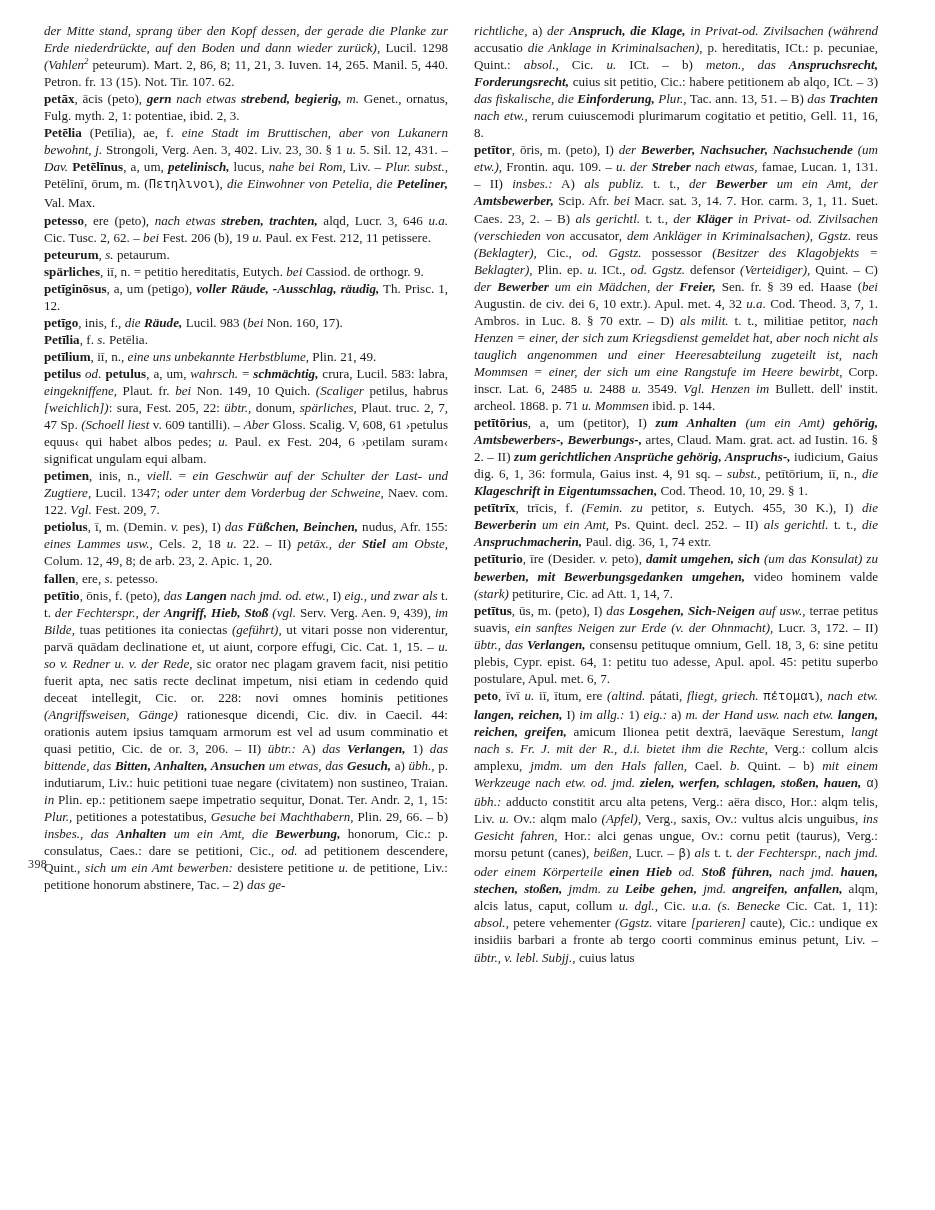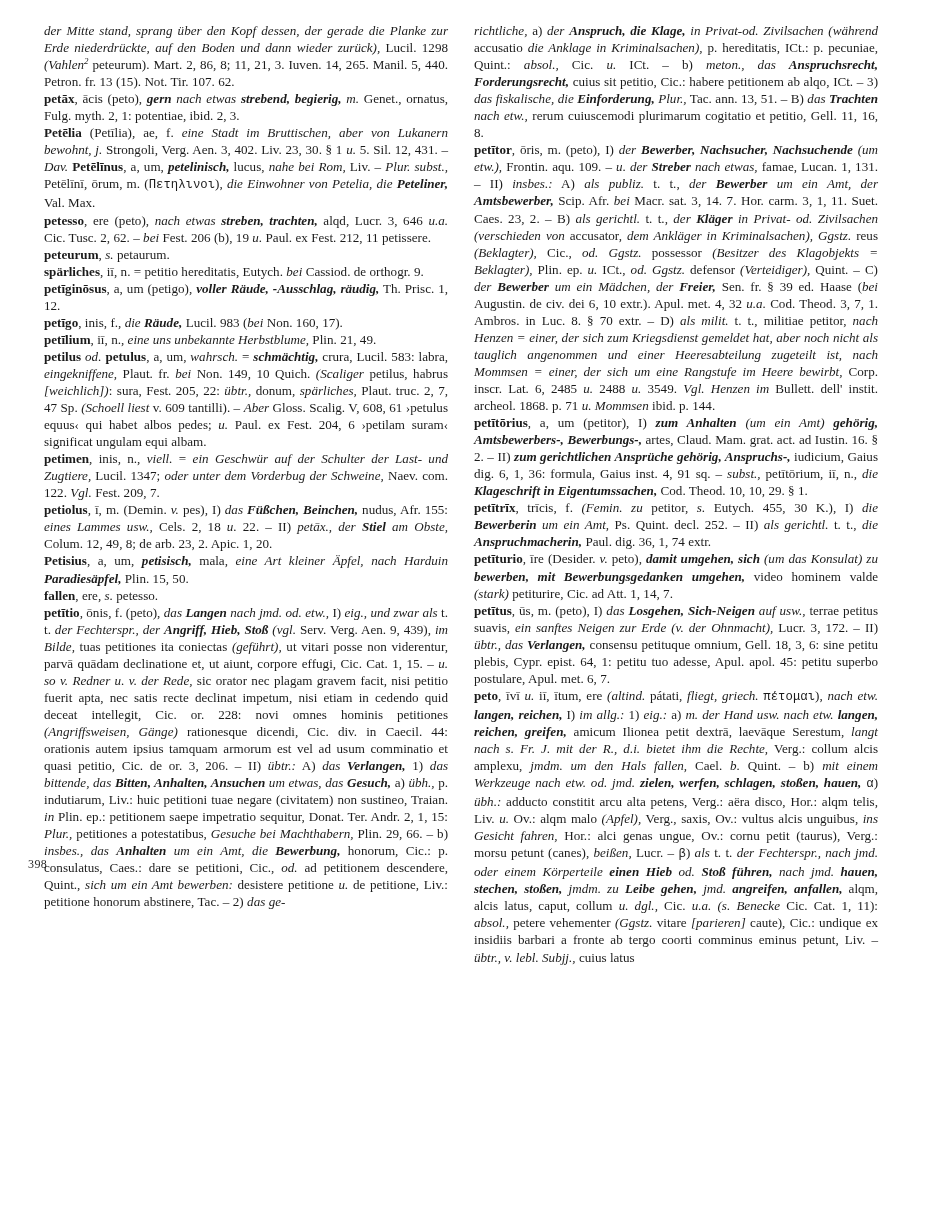--- a/index.html
+++ b/index.html
@@ -92,25 +92,25 @@
 
     <div class="column" id="col-left">
         <p class="cont"><i class="it">der Mitte stand, sprang über den Kopf dessen, der gerade die Planke zur Erde niederdrückte, auf den Boden und dann wieder zurück),</i> Lucil. 1298 <i class="it">(Vahlen<sup>2</sup></i> peteurum). Mart. 2, 86, 8; 11, 21, 3. Iuven. 14, 265. Manil. 5, 440. Petron. fr. 13 (15). Not. Tir. 107. 62.</p>
         <p class="entry"><b class="hw">petāx</b>, ācis (peto), <i class="bi">gern</i> <i class="it">nach etwas</i> <i class="bi">strebend, begierig,</i> <i class="it">m.</i> Genet., ornatus, Fulg. myth. 2, 1: potentiae, ibid. 2, 3.</p>
         <p class="entry"><b class="hw">Petēlia</b> (Petīlia), ae, f. <i class="it">eine Stadt im Bruttischen, aber von Lukanern bewohnt, j.</i> Strongoli, Verg. Aen. 3, 402. Liv. 23, 30. § 1 <i class="it">u.</i> 5. Sil. 12, 431. – <i class="it">Dav.</i> <b class="hw">Petēlīnus</b>, a, um, <i class="bi">petelinisch,</i> lucus, <i class="it">nahe bei Rom,</i> Liv. – <i class="it">Plur. subst.,</i> Petēlīnī, ōrum, m. (<span class="greek">Πετηλινοι</span>), <i class="it">die Einwohner von Petelia, die</i> <i class="bi">Peteliner,</i> Val. Max.</p>
         <p class="entry"><b class="hw">petesso</b>, ere (peto), <i class="it">nach etwas</i> <i class="bi">streben, trachten,</i> alqd, Lucr. 3, 646 <i class="it">u.a.</i> Cic. Tusc. 2, 62. – <i class="it">bei</i> Fest. 206 (b), 19 <i class="it">u.</i> Paul. ex Fest. 212, 11 petissere.</p>
         <p class="entry"><b class="hw">peteurum</b>, <i class="it">s.</i> petaurum.</p>
         <p class="entry"><b class="hw">spärliches</b>, iī, n. = petitio hereditatis, Eutych. <i class="it">bei</i> Cassiod. de orthogr. 9.</p>
         <p class="entry"><b class="hw">petīginōsus</b>, a, um (petigo), <i class="bi">voller Räude, -Ausschlag, räudig,</i> Th. Prisc. 1, 12.</p>
         <p class="entry"><b class="hw">petīgo</b>, inis, f., <i class="it">die</i> <i class="bi">Räude,</i> Lucil. 983 (<i class="it">bei</i> Non. 160, 17).</p>
+        <p class="entry"><b class="hw">Petīlia</b>, f. <i class="it">s.</i> Petēlia.</p>
         <p class="entry"><b class="hw">petīlium</b>, iī, n., <i class="it">eine uns unbekannte Herbstblume,</i> Plin. 21, 49.</p>
         <p class="entry"><b class="hw">petilus</b> <i class="it">od.</i> <b class="hw">petulus</b>, a, um, <i class="it">wahrsch.</i> = <i class="bi">schmächtig,</i> crura, Lucil. 583: labra, <i class="it">eingekniffene,</i> Plaut. fr. <i class="it">bei</i> Non. 149, 10 Quich. <i class="it">(Scaliger</i> petilus, habrus <i class="it">[weichlich])</i>: sura, Fest. 205, 22: <i class="it">übtr.,</i> donum, <i class="it">spärliches,</i> Plaut. truc. 2, 7, 47 Sp. <i class="it">(Schoell liest</i> v. 609 tantilli). – <i class="it">Aber</i> Gloss. Scalig. V, 608, 61 ›petulus equus‹ qui habet albos pedes; <i class="it">u.</i> Paul. ex Fest. 204, 6 ›petilam suram‹ significat ungulam equi albam.</p>
         <p class="entry"><b class="hw">petimen</b>, inis, n., <i class="it">viell.</i> = <i class="it">ein Geschwür auf der Schulter der Last- und Zugtiere,</i> Lucil. 1347; <i class="it">oder unter dem Vorderbug der Schweine,</i> Naev. com. 122. <i class="it">Vgl.</i> Fest. 209, 7.</p>
         <p class="entry"><b class="hw">petiolus</b>, ī, m. (Demin. <i class="it">v.</i> pes), I) <i class="it">das</i> <i class="bi">Füßchen, Beinchen,</i> nudus, Afr. 155: <i class="it">eines Lammes usw.,</i> Cels. 2, 18 <i class="it">u.</i> 22. – II) <i class="it">petāx., der</i> <i class="bi">Stiel</i> <i class="it">am Obste,</i> Colum. 12, 49, 8; de arb. 23, 2. Apic. 1, 20.</p>
-        <p class="entry"><b class="hw">Petisius</b>, a, um, <i class="bi">petisisch,</i> mala, <i class="it">eine Art kleiner Äpfel, nach Harduin</i> <i class="bi">Paradiesäpfel,</i> Plin. 15, 50.</p>
         <p class="entry"><b class="hw">fallen</b>, ere, <i class="it">s.</i> petesso.</p>
         <p class="entry"><b class="hw">petītio</b>, ōnis, f. (peto), <i class="it">das</i> <i class="bi">Langen</i> <i class="it">nach jmd. od. etw.,</i> I) <i class="it">eig., und zwar als</i> t. t. <i class="it">der Fechterspr., der</i> <i class="bi">Angriff, Hieb, Stoß</i> <i class="it">(vgl.</i> Serv. Verg. Aen. 9, 439), <i class="it">im Bilde,</i> tuas petitiones ita coniectas <i class="it">(geführt),</i> ut vitari posse non viderentur, parvā quādam declinatione et, ut aiunt, corpore effugi, Cic. Cat. 1, 15. – <i class="it">u. so v. Redner u. v. der Rede,</i> sic orator nec plagam gravem facit, nisi petitio fuerit apta, nec satis recte declinat impetum, nisi etiam in cedendo quid deceat intellegit, Cic. or. 228: novi omnes hominis petitiones <i class="it">(Angriffsweisen, Gänge)</i> rationesque dicendi, Cic. div. in Caecil. 44: orationis autem ipsius tamquam armorum est vel ad usum comminatio et quasi petitio, Cic. de or. 3, 206. – II) <i class="it">übtr.:</i> A) <i class="it">das</i> <i class="bi">Verlangen,</i> 1) <i class="it">das bittende, das</i> <i class="bi">Bitten, Anhalten, Ansuchen</i> <i class="it">um etwas, das</i> <i class="bi">Gesuch,</i> a) <i class="it">übh.,</i> p. indutiarum, Liv.: huic petitioni tuae negare (civitatem) non sustineo, Traian. <i class="it">in</i> Plin. ep.: petitionem saepe impetratio sequitur, Donat. Ter. Andr. 2, 1, 15: <i class="it">Plur.,</i> petitiones a potestatibus, <i class="it">Gesuche bei Machthabern,</i> Plin. 29, 66. – b) <i class="it">insbes., das</i> <i class="bi">Anhalten</i> <i class="it">um ein Amt, die</i> <i class="bi">Bewerbung,</i> honorum, Cic.: p. consulatus, Caes.: dare se petitioni, Cic., <i class="it">od.</i> ad petitionem descendere, Quint., <i class="it">sich um ein Amt bewerben:</i> desistere petitione <i class="it">u.</i> de petitione, Liv.: petitione honorum abstinere, Tac. – 2) <i class="it">das ge-</i></p>
       </div>
     <div class="column" id="col-right">
         <p class="cont"><i class="it">richtliche,</i> a) <i class="it">der</i> <i class="bi">Anspruch, die</i> <i class="bi">Klage,</i> <i class="it">in Privat-od. Zivilsachen (während</i> accusatio <i class="it">die Anklage in Kriminalsachen),</i> p. hereditatis, ICt.: p. pecuniae, Quint.: <i class="it">absol.,</i> Cic. <i class="it">u.</i> ICt. – b) <i class="it">meton., das</i> <i class="bi">Anspruchsrecht, Forderungsrecht,</i> cuius sit petitio, Cic.: habere petitionem ab alqo, ICt. – 3) <i class="it">das fiskalische, die</i> <i class="bi">Einforderung,</i> <i class="it">Plur.,</i> Tac. ann. 13, 51. – B) <i class="it">das</i> <i class="bi">Trachten</i> <i class="it">nach etw.,</i> rerum cuiuscemodi plurimarum cogitatio et petitio, Gell. 11, 16, 8.</p>
         <p class="entry"><b class="hw">petītor</b>, ōris, m. (peto), I) <i class="it">der</i> <i class="bi">Bewerber, Nachsucher, Nachsuchende</i> <i class="it">(um etw.),</i> Frontin. aqu. 109. – <i class="it">u. der</i> <i class="bi">Streber</i> <i class="it">nach etwas,</i> famae, Lucan. 1, 131. – II) <i class="it">insbes.:</i> A) <i class="it">als publiz.</i> t. t., <i class="it">der</i> <i class="bi">Bewerber</i> <i class="it">um ein Amt, der</i> <i class="bi">Amtsbewerber,</i> Scip. Afr. <i class="it">bei</i> Macr. sat. 3, 14. 7. Hor. carm. 3, 1, 11. Suet. Caes. 23, 2. – B) <i class="it">als gerichtl.</i> t. t., <i class="it">der</i> <i class="bi">Kläger</i> <i class="it">in Privat- od. Zivilsachen (verschieden von</i> accusator, <i class="it">dem Ankläger in Kriminalsachen), Ggstz.</i> reus <i class="it">(Beklagter),</i> Cic., <i class="it">od. Ggstz.</i> possessor <i class="it">(Besitzer des Klagobjekts = Beklagter),</i> Plin. ep. <i class="it">u.</i> ICt., <i class="it">od. Ggstz.</i> defensor <i class="it">(Verteidiger),</i> Quint. – C) <i class="it">der</i> <i class="bi">Bewerber</i> <i class="it">um ein Mädchen, der</i> <i class="bi">Freier,</i> Sen. fr. § 39 ed. Haase (<i class="it">bei</i> Augustin. de civ. dei 6, 10 extr.). Apul. met. 4, 32 <i class="it">u.a.</i> Cod. Theod. 3, 7, 1. Ambros. in Luc. 8. § 70 extr. – D) <i class="it">als milit.</i> t. t., militiae petitor, <i class="it">nach Henzen = einer, der sich zum Kriegsdienst gemeldet hat, aber noch nicht als tauglich angenommen und einer Heeresabteilung zugeteilt ist, nach Mommsen = einer, der sich um eine Rangstufe im Heere bewirbt,</i> Corp. inscr. Lat. 6, 2485 <i class="it">u.</i> 2488 <i class="it">u.</i> 3549. <i class="it">Vgl. Henzen im</i> Bullett. dell' instit. archeol. 1868. p. 71 <i class="it">u. Mommsen</i> ibid. p. 144.</p>
         <p class="entry"><b class="hw">petītōrius</b>, a, um (petitor), I) <i class="bi">zum Anhalten</i> <i class="it">(um ein Amt)</i> <i class="bi">gehörig, Amtsbewerbers-, Bewerbungs-,</i> artes, Claud. Mam. grat. act. ad Iustin. 16. § 2. – II) <i class="bi">zum gerichtlichen Ansprüche gehörig, Anspruchs-,</i> iudicium, Gaius dig. 6, 1, 36: formula, Gaius inst. 4, 91 sq. – <i class="it">subst.,</i> petītōrium, iī, n., <i class="it">die</i> <i class="bi">Klageschrift in Eigentumssachen,</i> Cod. Theod. 10, 10, 29. § 1.</p>
         <p class="entry"><b class="hw">petītrīx</b>, trīcis, f. <i class="it">(Femin. zu</i> petitor, <i class="it">s.</i> Eutych. 455, 30 K.), I) <i class="it">die</i> <i class="bi">Bewerberin</i> <i class="it">um ein Amt,</i> Ps. Quint. decl. 252. – II) <i class="it">als gerichtl.</i> t. t., <i class="it">die</i> <i class="bi">Anspruchmacherin,</i> Paul. dig. 36, 1, 74 extr.</p>
         <p class="entry"><b class="hw">petīturio</b>, īre (Desider. <i class="it">v.</i> peto), <i class="bi">damit umgehen, sich</i> <i class="it">(um das Konsulat) zu</i> <i class="bi">bewerben, mit Bewerbungsgedanken umgehen,</i> video hominem valde <i class="it">(stark)</i> petiturire, Cic. ad Att. 1, 14, 7.</p>
         <p class="entry"><b class="hw">petītus</b>, ūs, m. (peto), I) <i class="it">das</i> <i class="bi">Losgehen, Sich-Neigen</i> <i class="it">auf usw.,</i> terrae petitus suavis, <i class="it">ein sanftes Neigen zur Erde (v. der Ohnmacht),</i> Lucr. 3, 172. – II) <i class="it">übtr., das</i> <i class="bi">Verlangen,</i> consensu petituque omnium, Gell. 18, 3, 6: sine petitu plebis, Cypr. epist. 64, 1: petitu tuo adesse, Apul. apol. 45: petitu superbo postulare, Apul. met. 6, 7.</p>

